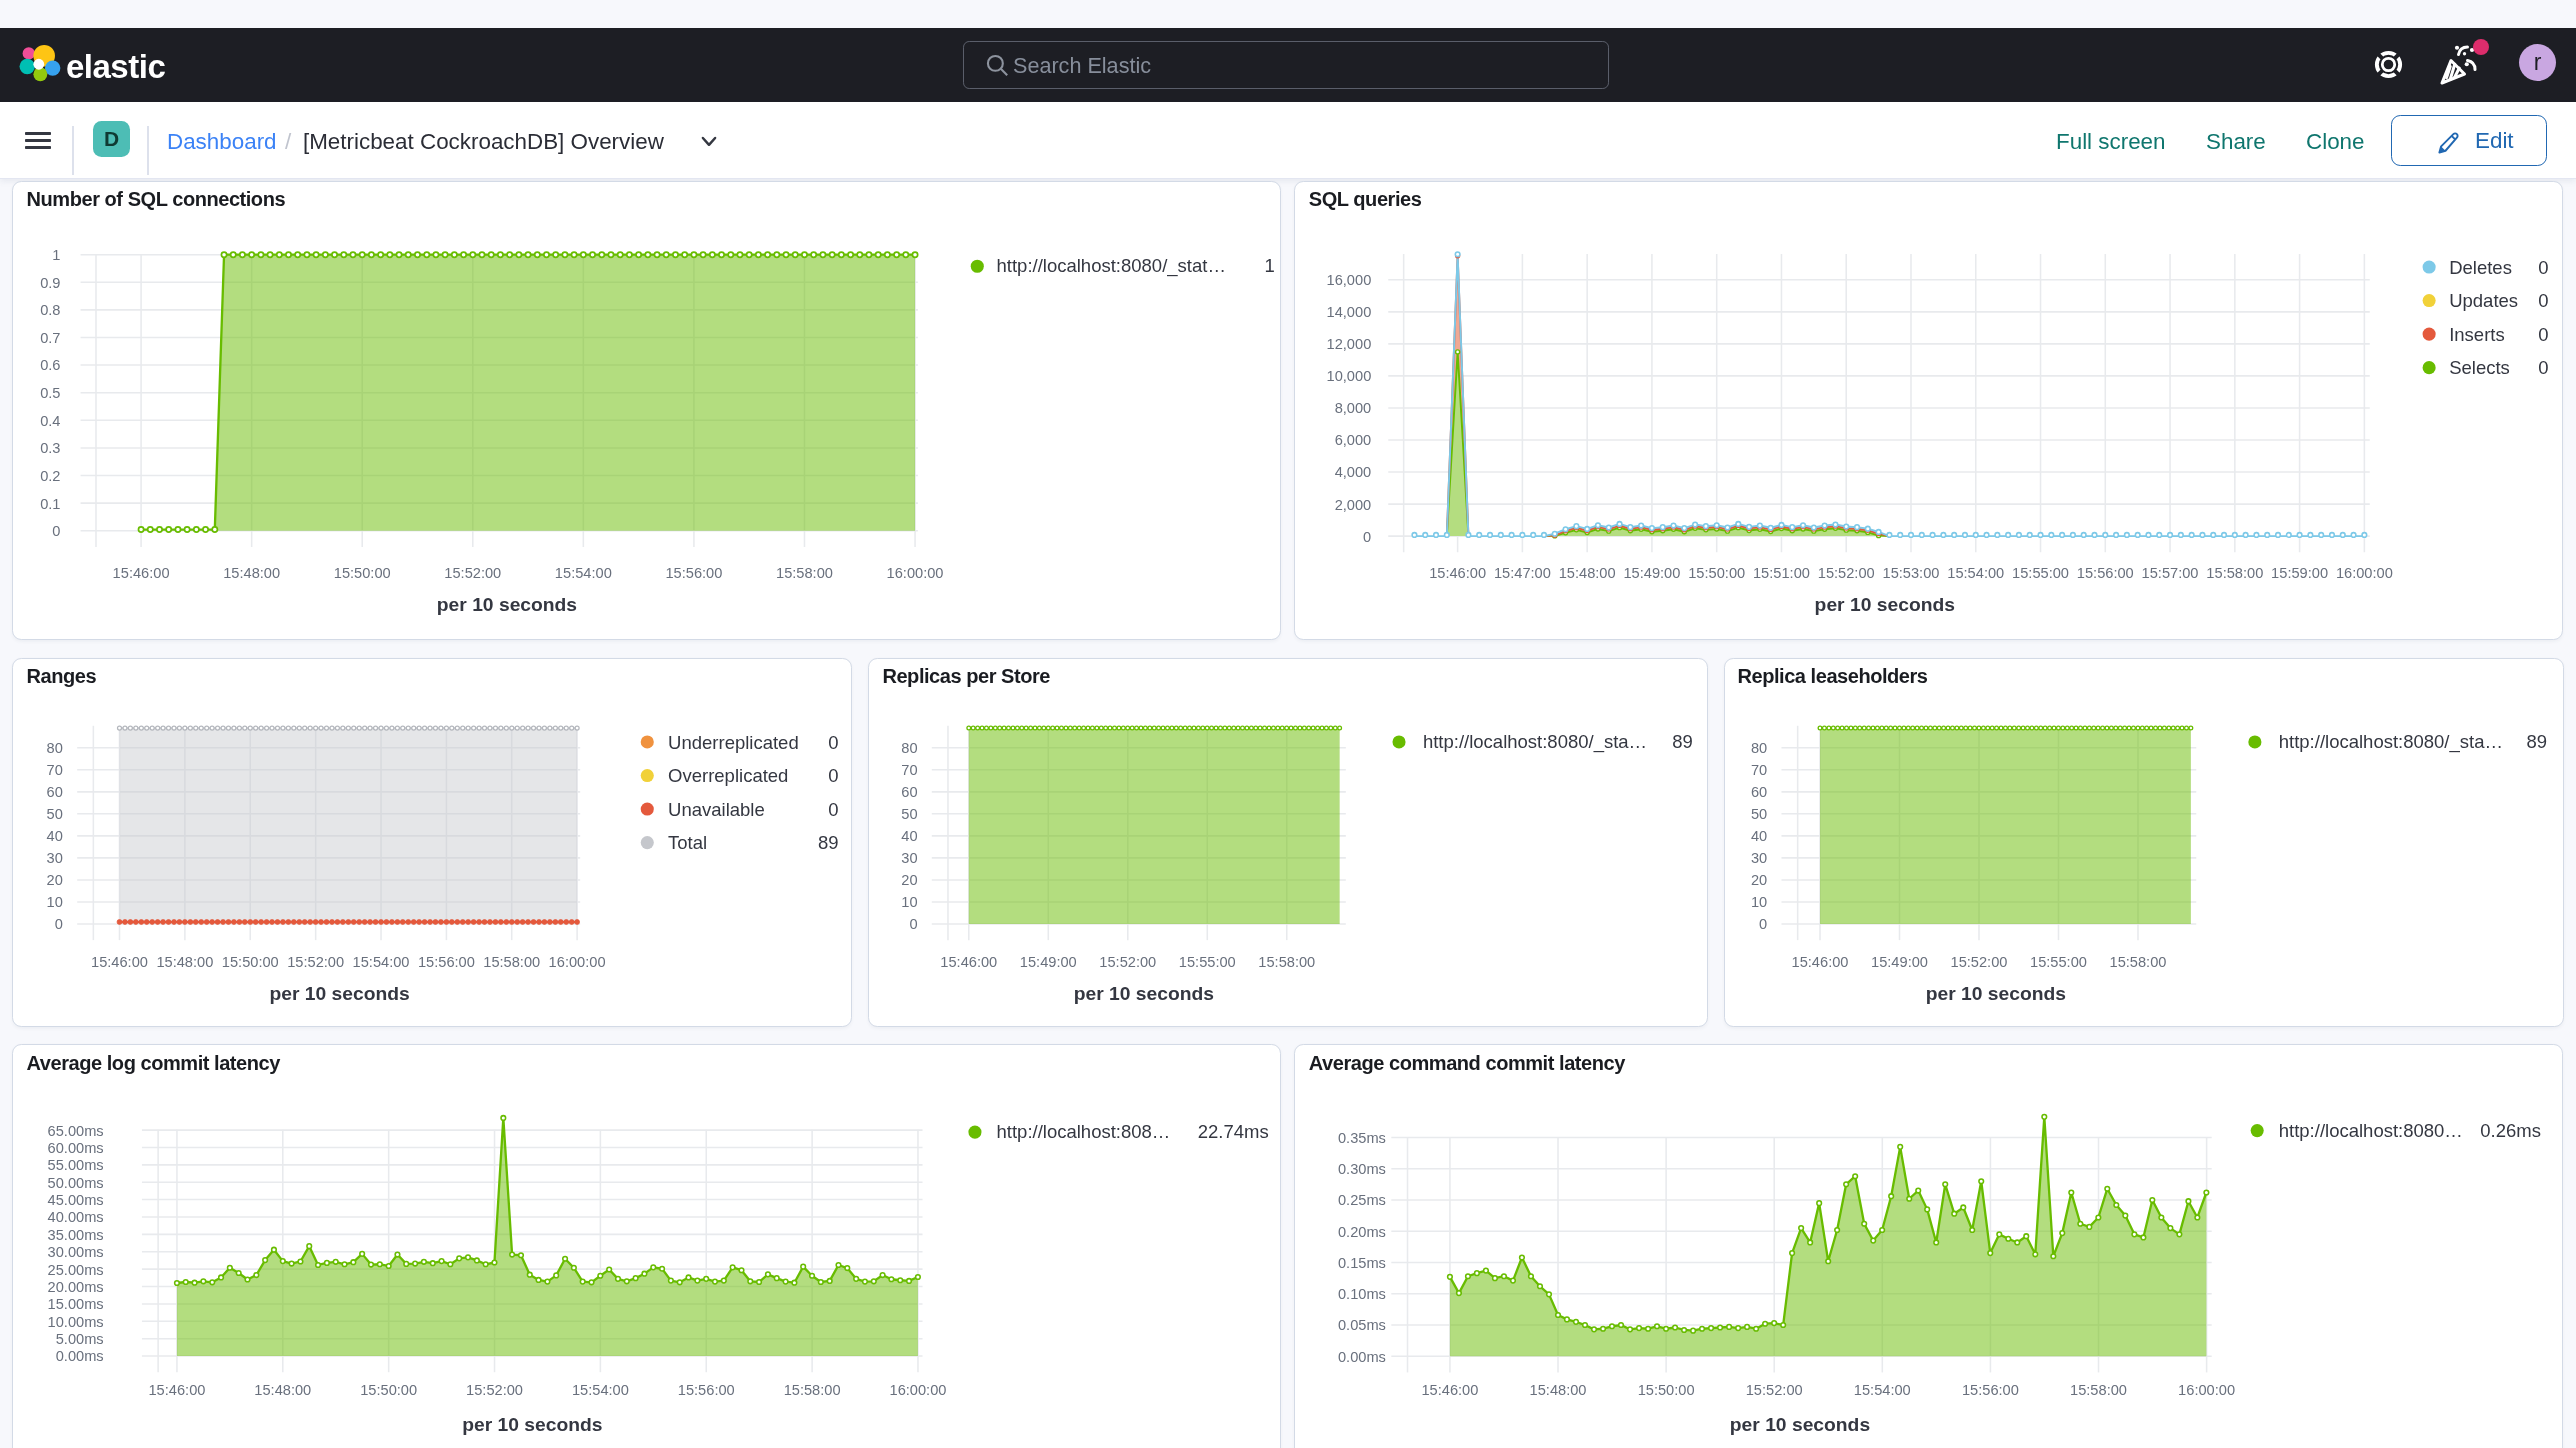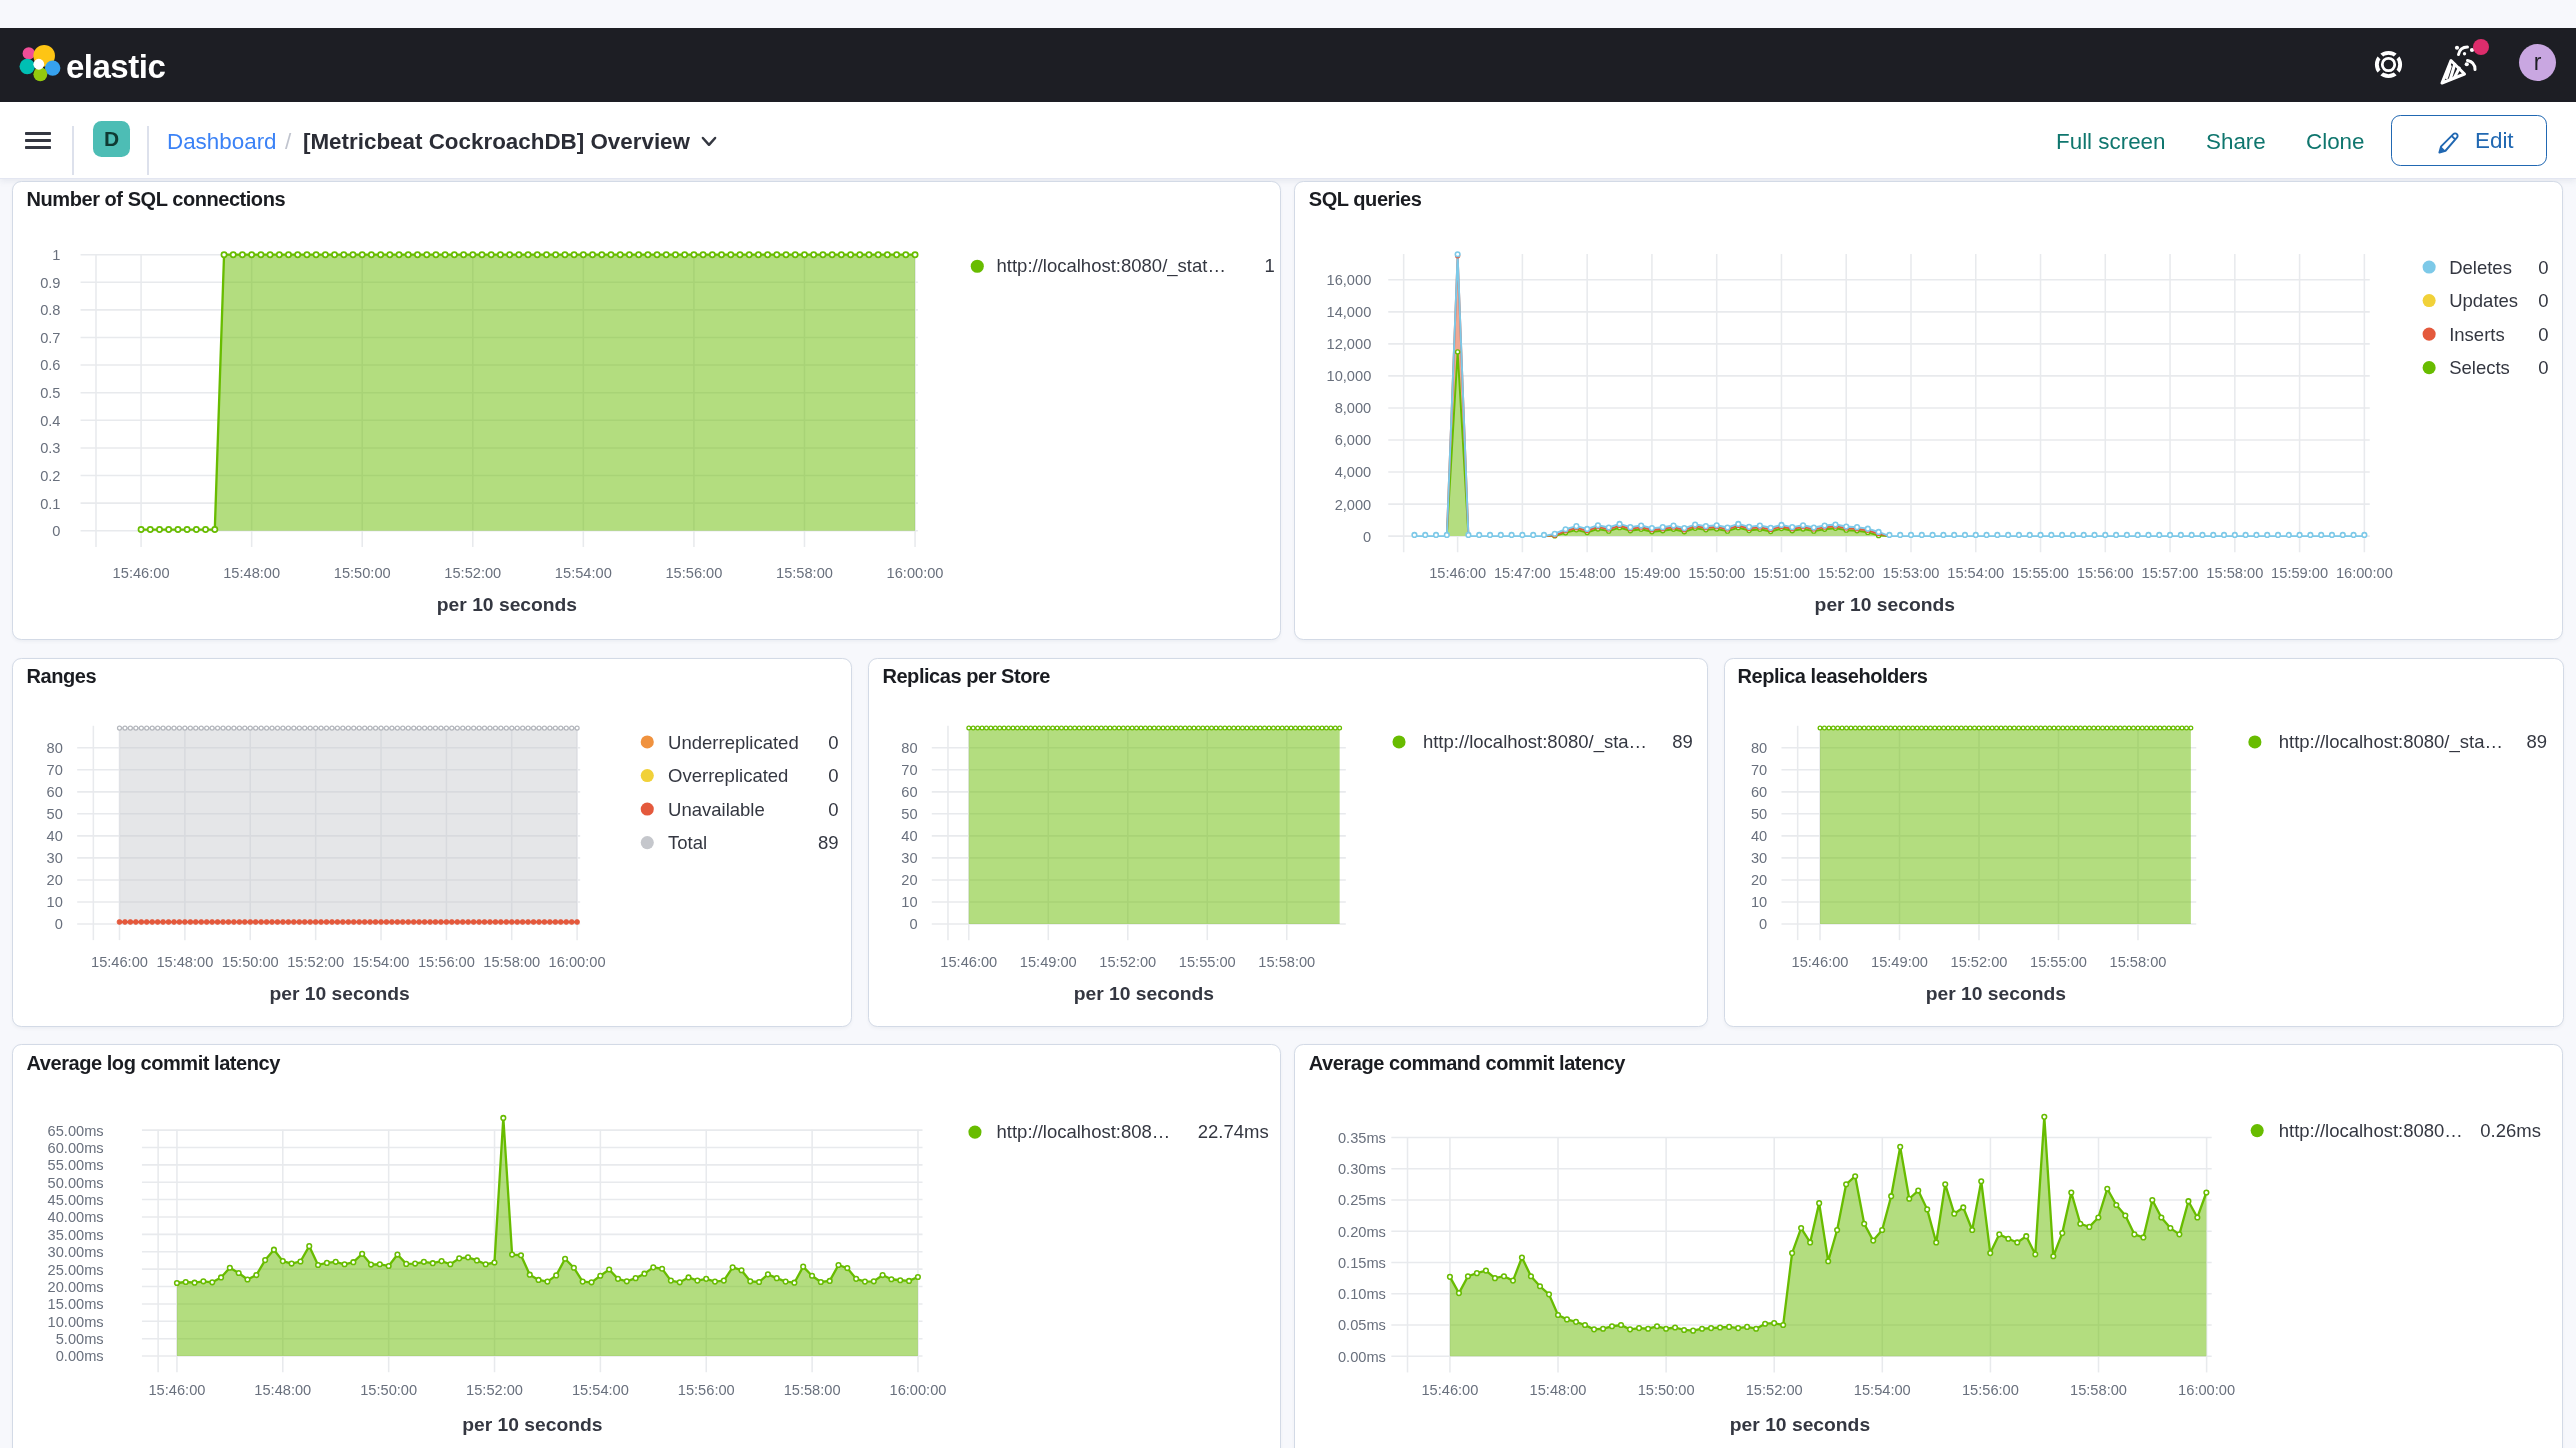--- a/index.html
+++ b/index.html
@@ -13,21 +13,21 @@
 #overlay { position:absolute; left:0; top:0; }
 .elastic { position:absolute; left:66px; top:20px; color:#fff; font-size:33px; font-weight:700; letter-spacing:-0.5px; }
 #search { position:absolute; left:963px; top:13px; width:646px; height:48px; border:1.5px solid #5a5e6a;
   border-radius:6.2px; }
 #search span { position:absolute; left:49px; top:10.8px; font-size:21.6px; color:#878e9b; }
 .hline { position:absolute; width:25.5px; height:3.1px; background:#343741; left:25px; border-radius:0.8px; }
 #dbadge { position:absolute; left:93px; top:19px; width:37px; height:36px; background:#4dbdb5; border-radius:8.5px;
   color:#0f3a33; font-size:21px; font-weight:700; text-align:center; line-height:36px; }
 .vsep { position:absolute; top:24px; height:49px; width:1.5px; background:#dde1ec; }
 .crumb { position:absolute; top:27px; font-size:22.4px; color:#3b82f6; }
-.crumbtitle { position:absolute; top:27px; font-size:22.4px; color:#2b2d36; font-weight:700; }
+.crumbtitle { position:absolute; top:27px; font-size:22.4px; color:#2b2d36; font-weight:400; }
 .toplink { position:absolute; top:27px; font-size:22.4px; color:#0f766e; }
 #editbtn { position:absolute; left:2391px; top:13px; width:156px; height:51px; border:1.5px solid #2168b2;
   border-radius:9.3px; }
 #editbtn span { position:absolute; left:83px; top:11.6px; font-size:22.4px; color:#2168b2; font-weight:500; }
 #avatar { position:absolute; left:2519px; top:16px; width:37px; height:37px; border-radius:50%;
   background:#c9a7e1; color:#1d1e24; font-size:23px; text-align:center; line-height:37px; }
 #pinkdot { position:absolute; left:2473px; top:10.8px; width:16px; height:16px; border-radius:50%; background:#dd2d6c; }
 #corner { position:absolute; left:0; top:1439px; width:0; height:0;
   border-bottom:9.3px solid #2e2019; border-right:20px solid transparent; }
 </style></head>
@@ -36,20 +36,27 @@
 <div id="header">
   <svg width="93" height="74" style="position:absolute;left:0;top:0" viewBox="0 0 120 96">
     <circle cx="37" cy="33" r="8" fill="#f04e98"></circle>
     <circle cx="57" cy="36" r="14" fill="#fec514"></circle>
     <circle cx="68" cy="52" r="10" fill="#36a2ef"></circle>
     <circle cx="35" cy="50" r="10" fill="#00bfb3"></circle>
     <circle cx="52" cy="60" r="9" fill="#93c90e"></circle>
     <circle cx="50" cy="47" r="7" fill="#fff"></circle>
   </svg>
   <div class="elastic">elastic</div>
+  <div id="search">
+    <svg width="28" height="28" style="position:absolute;left:20px;top:10px" viewBox="0 0 32 32">
+      <circle cx="13" cy="13" r="8.5" fill="none" stroke="#8d939e" stroke-width="2.4"></circle>
+      <line x1="19.5" y1="19.5" x2="26.5" y2="26.5" stroke="#8d939e" stroke-width="2.4"></line>
+    </svg>
+    <span>Search Elastic</span>
+  </div>
   <svg width="59" height="59" style="position:absolute;left:2359px;top:7px" viewBox="0 0 76 76">
     <circle cx="38" cy="38" r="15" fill="none" stroke="#fff" stroke-width="5"></circle>
     <g stroke="#1d1e24" stroke-width="5">
       <line x1="31.6" y1="31.6" x2="24.6" y2="24.6"></line>
           <line x1="44.4" y1="31.6" x2="51.4" y2="24.6"></line>
       <line x1="31.6" y1="44.4" x2="24.6" y2="51.4"></line>
           <line x1="44.4" y1="44.4" x2="51.4" y2="51.4"></line>
     </g>
     <circle cx="38" cy="38" r="8" fill="none" stroke="#fff" stroke-width="3.6"></circle>
   </svg>

